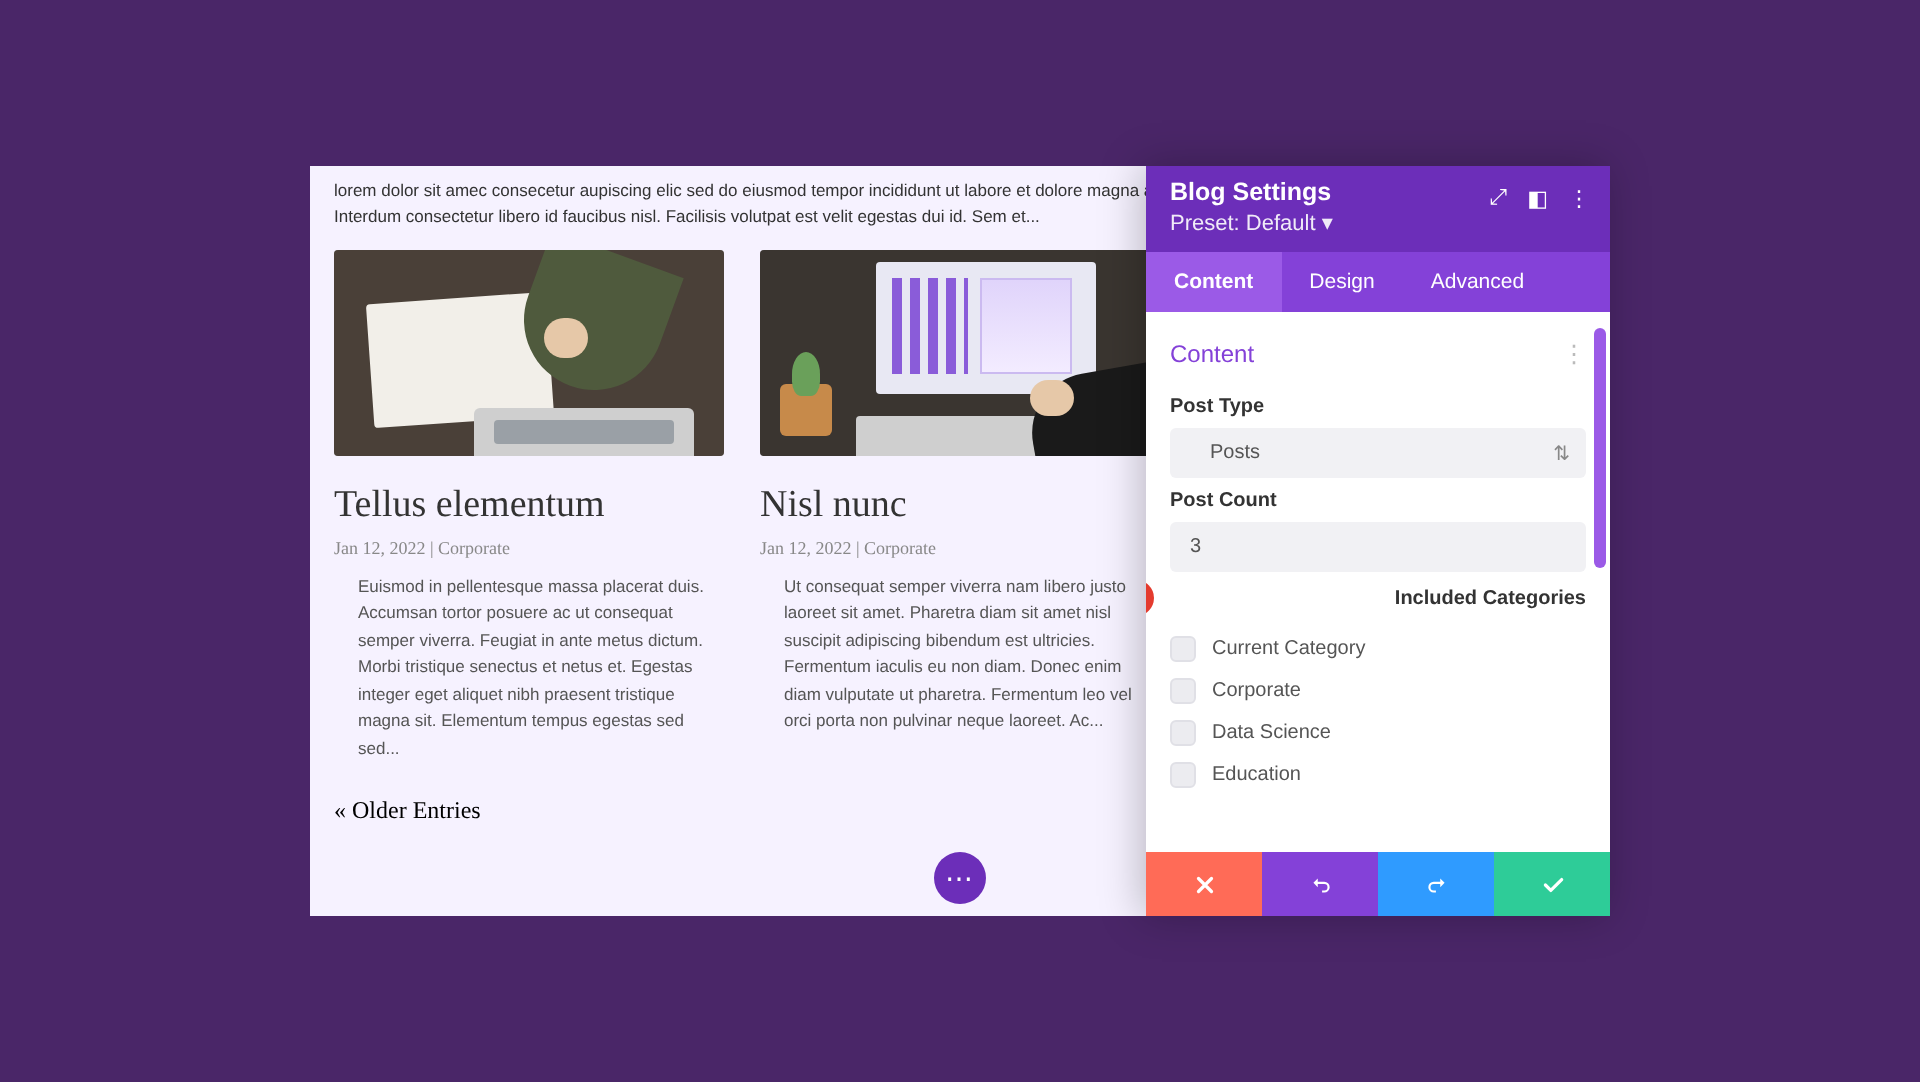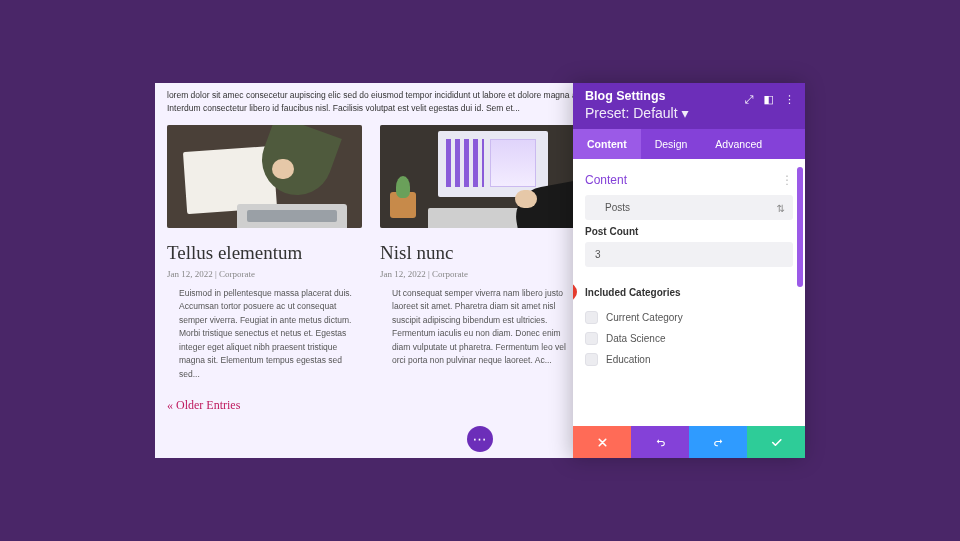--- a/index.html
+++ b/index.html
@@ -38,21 +38,21 @@
   }
   .meta {
     font-family: Georgia, serif;
     font-size: 9px; color: #888; margin-top: 5px;
   }
   .excerpt {
     font-size: 8.5px; color: #555; line-height: 1.6; margin-top: 8px; margin-left: 12px;
   }
   .older {
     font-family: Georgia, serif;
-    font-size: 12px; color: #be185d; margin-top: 16px;
+    font-size: 12px; color: #000000; margin-top: 16px;
   }
   .fab {
     position: absolute; left: 50%; bottom: 6px; transform: translateX(-50%);
     width: 26px; height: 26px; border-radius: 50%;
     background: #6c2eb9; color: #fff; display:flex; align-items:center; justify-content:center;
     font-size: 14px; letter-spacing: 1px;
   }
   
   .th1 .desk   { position:absolute; inset:0; background:#4a4038; }
   .th1 .paper  { position:absolute; left:18px; top:24px; width:90px; height:62px; background:#f2efe9; transform:rotate(-4deg); border-radius:2px; }
@@ -78,21 +78,21 @@
     width: 232px; height: 100%;
     background: #fff; box-shadow: -2px 0 20px rgba(0,0,0,.25);
     font-size: 10.5px; color: #3a3a3a;
     display: flex; flex-direction: column;
   }
   .phead {
     background: #6c2eb9; color: #fff; padding: 6px 12px 8px 12px;
     position: relative;
   }
   .phead .title { font-size: 12.5px; font-weight: 600; }
-  .phead .preset { font-size: 14px; opacity: .9; margin-top: 2px; }
+  .phead .preset { font-size: 11px; opacity: .9; margin-top: 2px; }
   .phead .icons { position:absolute; right:10px; top:10px; display:flex; gap:10px; }
   .phead .icons span { font-size:11px; cursor:pointer; }
   .tabs {
     background: #8441d8; color:#fff; display:flex; font-size:10.5px;
   }
   .tab { padding: 9px 14px; cursor:pointer; }
   .tab.active { background: #9b5ae7; font-weight:600; }
   .pbody { padding: 10px 12px; overflow: hidden; flex: 1; position: relative; }
   .sec-title { color:#8441d8; font-size:12px; font-weight:500; padding: 4px 0 8px 0; display:flex; justify-content:space-between;}
   .sec-title .dots { color:#bbb; }
@@ -100,21 +100,21 @@
   .select, .input {
     width:100%; background:#f1f1f4; border:none; border-radius:3px;
     padding:7px 10px; font-size:10px; color:#555;
   }
   .select { position:relative;padding-left:20px; }
   .select .arrows { position:absolute; right:8px; top:50%; transform:translateY(-50%); font-size:10px; color:#888;}
   .catlist { margin-top:4px;}
   .catitem { display:flex; align-items:center; gap:8px; padding:4px 0;}
   .catitem .chk { width:13px; height:13px; border-radius:3px; background:#ececf0; border:1px solid #e0e0e6;}
   .catitem span { font-size:10px; color:#555;}
-  .pinrow { display:flex; align-items:center; margin: 16px 0 6px -26px;}
+  .pinrow { display:flex; align-items:center; margin: 4px 0 6px -26px; justify-content: space-between;}
   .pin {
     width:18px; height:18px; border-radius:50%; background:#e43b2e; color:#fff;
     display:flex; align-items:center; justify-content:center; font-size:10px; font-weight:700;
     margin-right:8px; flex-shrink:0;
   }
   .pfoot {
     display:flex; height:32px;
   }
   .pfoot .btn { flex:1; display:flex; align-items:center; justify-content:center; color:#fff; cursor:pointer;}
   .b-close  { background:#ff6b57;}
@@ -197,40 +197,45 @@
       <div class="tab">Design</div>
       <div class="tab">Advanced</div>
     </div>
 
     <div class="pbody">
       <div class="sec-title">
         <span>Content</span>
         <span class="dots">⋮</span>
       </div>
 
+      <div class="fldlabel">Post Type</div>
       <div class="select">
         <span>Posts</span>
         <span class="arrows">⇅</span>
       </div>
 
       <div class="fldlabel">Post Count</div>
       <div class="input">3</div>
 
       <div class="pinrow">
         <div class="pin">1</div>
         <div class="fldlabel" style="margin:0;">Included Categories</div>
       </div>
 
       <div class="catlist" id="catlist">
           <div class="catitem">
             <div class="chk"></div>
             <span>Current Category</span>
           </div>
           <div class="catitem">
             <div class="chk"></div>
+            <span>Corporate</span>
+          </div>
+          <div class="catitem">
+            <div class="chk"></div>
             <span>Data Science</span>
           </div>
           <div class="catitem">
             <div class="chk"></div>
             <span>Education</span>
           </div>
           <div class="catitem"></div>
         </div>
 
       <div class="scrolltrack">

